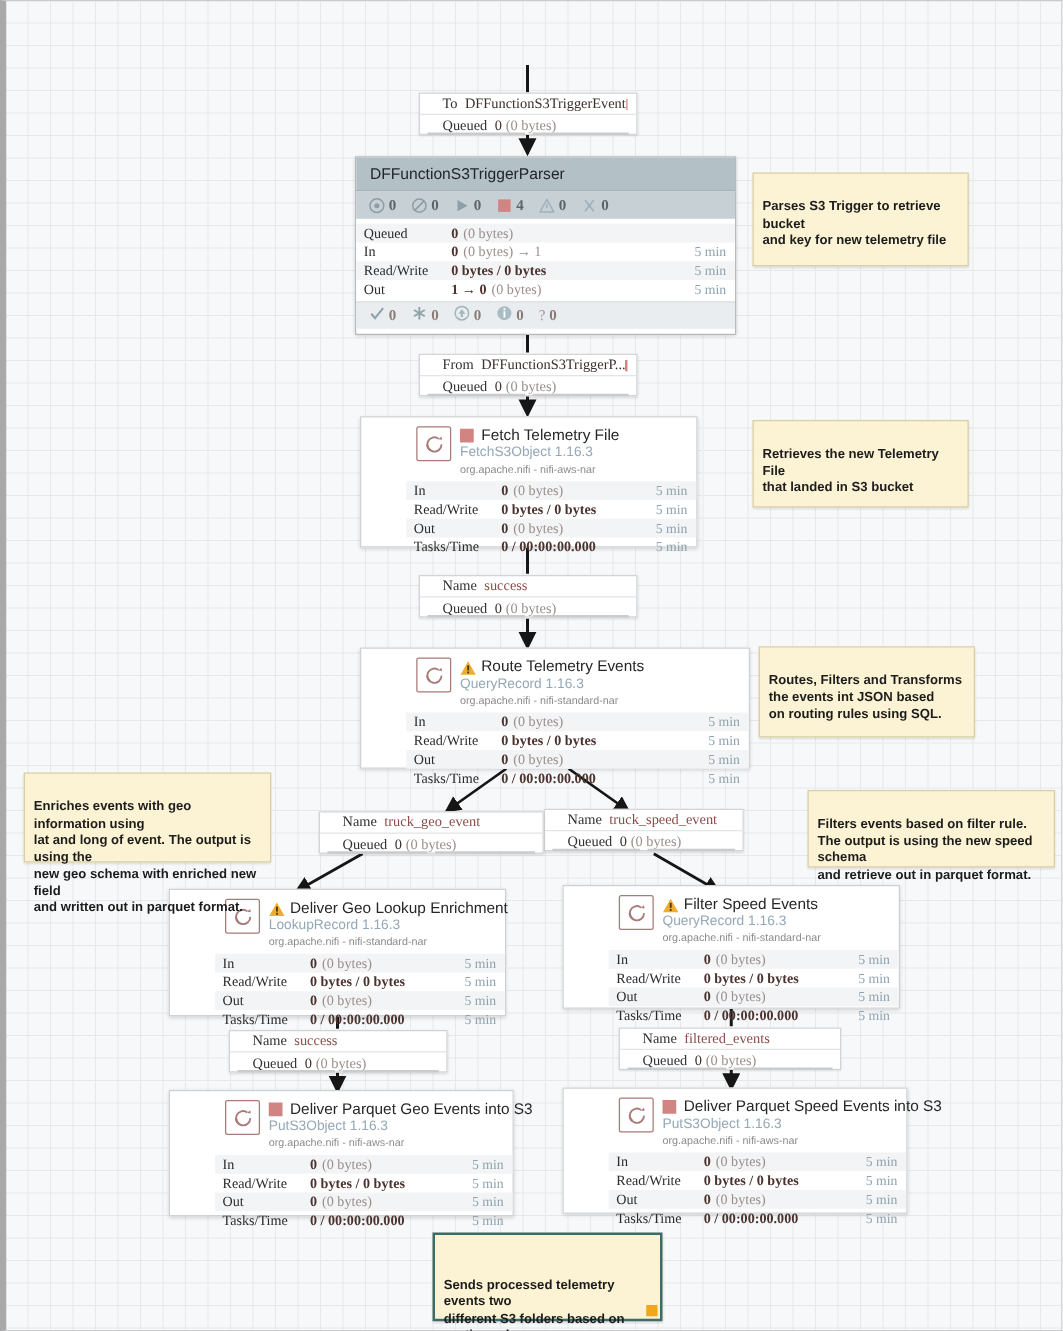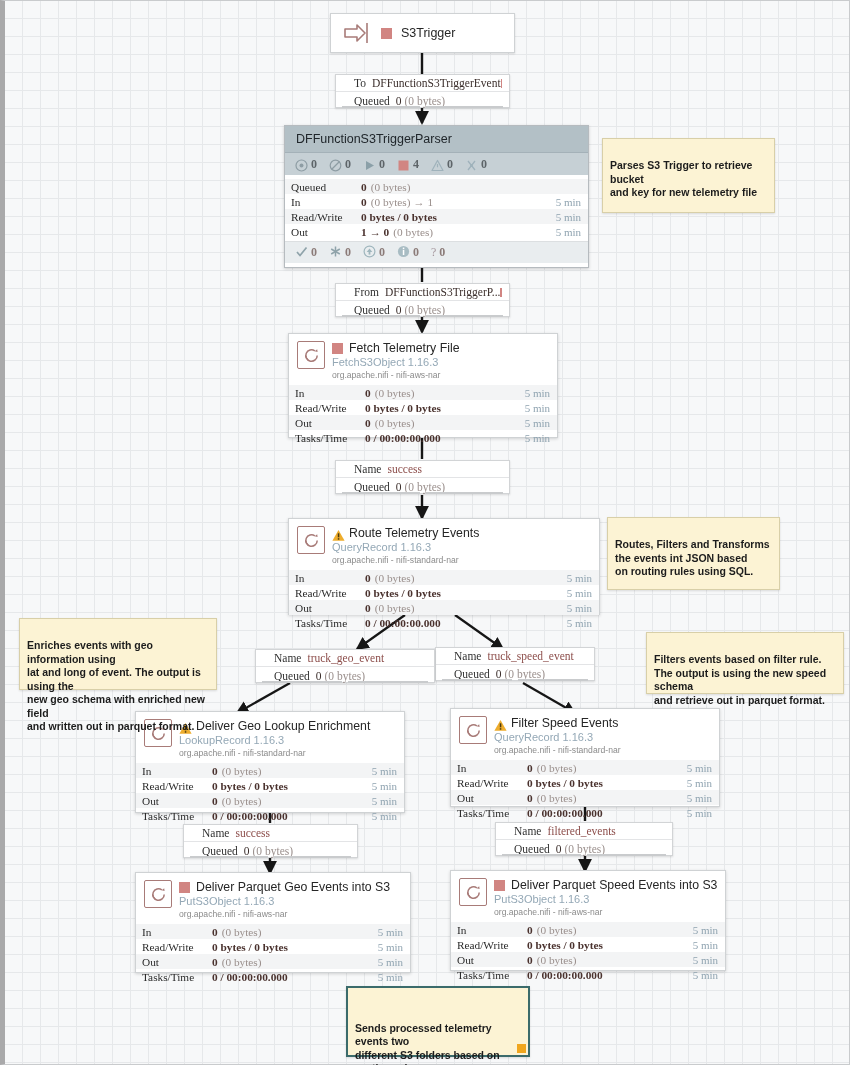--- a/index.html
+++ b/index.html
@@ -83,20 +83,21 @@
     padding: 4px 10px; height: 22px;
     border-top: 1px solid #dcdfe1;
   }
   .pg-footer .num { font-family: "Liberation Serif", serif; font-size: 12px; color: #8b7b78; font-weight: bold; margin-right: 9px; }
 
   
   .proc {
     background: #fff;
     border: 1px solid #cfd2d4;
     box-shadow: 0 1px 3px rgba(0,0,0,.16);
+    padding-left: 36px;
   }
   .proc-head { display: flex; padding: 7px 8px 5px 8px; }
   .proc-ico {
     width: 28px; height: 28px; flex: 0 0 28px;
     border: 1.5px solid #a87b78; border-radius: 2px;
     position: relative; margin-right: 7px;
     display:flex; align-items:center; justify-content:center;
   }
   .proc-meta { flex: 1; min-width: 0; }
   .proc-title-row { display: flex; align-items: center; gap: 6px; }
@@ -178,30 +179,20 @@
 
     <line x1="265" y1="812" x2="265" y2="822" stroke="#161616" stroke-width="2.4"></line>
 
     <line x1="265" y1="857" x2="265" y2="872" stroke="#161616" stroke-width="2.4" marker-end="url(#ah)"></line>
 
     <line x1="580" y1="806" x2="580" y2="820" stroke="#161616" stroke-width="2.4"></line>
 
     <line x1="580" y1="854" x2="580" y2="870" stroke="#161616" stroke-width="2.4" marker-end="url(#ah)"></line>
   </svg>
 
-  <div class="node port" style="left:325px; top:12px; width:185px; height:40px;">
-    <span class="port-icon">
-      <svg viewBox="0 0 30 30" width="30" height="30">
-        <path d="M4,11 L16,11 L16,7 L24,15 L16,23 L16,19 L4,19 Z" fill="none" stroke="#a87b78" stroke-width="1.6" stroke-linejoin="round"></path>
-        <line x1="26" y1="5" x2="26" y2="25" stroke="#a87b78" stroke-width="1.6"></line>
-      </svg>
-    </span>
-    <span class="run-sq"></span>
-    <span class="port-name">S3Trigger</span>
-  </div>
 
   <div class="node conn" style="left:330px; top:73px; width:175px; height:34px;">
     <div class="conn-row top">
       <span class="conn-lbl">To</span>
       <span class="conn-val">DFFunctionS3TriggerEvent</span>
       <span class="conn-sq"></span>
     </div>
     <div class="conn-row" style="position:relative;">
       <span class="conn-lbl">Queued</span>
       <span class="conn-val">0</span>
@@ -683,20 +674,22 @@
     <div class="stat-row">
       <span class="stat-k">Tasks/Time</span>
       <span class="stat-v">0 / 00:00:00.000</span>
       <span class="stat-t">5 min</span>
     </div>
   </div>
 
   <div class="node note" style="left:597px; top:137px; width:173px; height:75px;">Parses S3 Trigger to retrieve bucket
 and key for new telemetry file</div>
 
+  <div class="node note" style="left:597px; top:335px; width:173px; height:70px;">Retrieves the new Telemetry File
+that landed in S3 bucket</div>
 
   <div class="node note" style="left:602px; top:516px; width:173px; height:73px;">Routes, Filters and Transforms
 the events int JSON based
 on routing rules using SQL.</div>
 
   <div class="node note" style="left:14px; top:617px; width:198px; height:72px;">Enriches events with geo information using
 lat and long of event. The output is using the
 new geo schema with enriched new field
 and written out in parquet format.</div>
 

